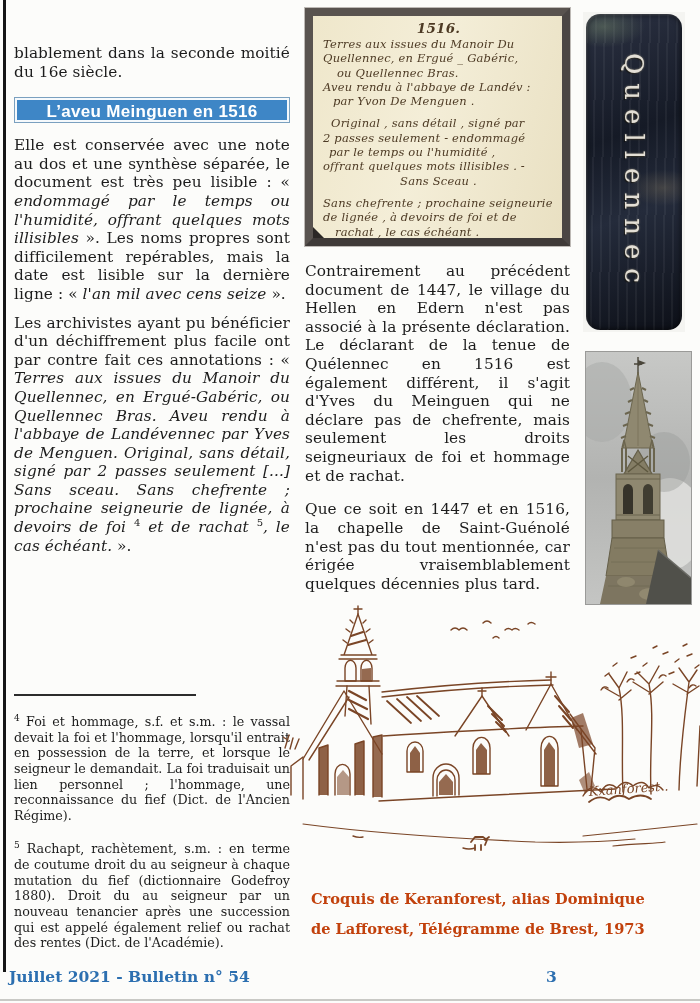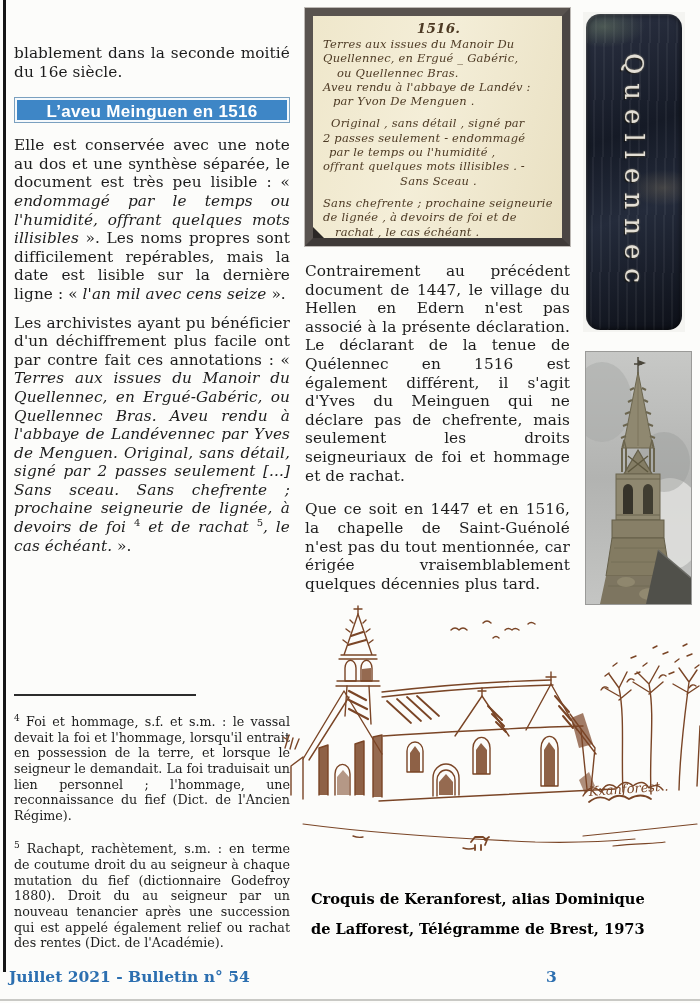--- a/index.html
+++ b/index.html
@@ -56,21 +56,21 @@
   .ms-u{text-underline-offset:2px;text-decoration-thickness:1px;}
   .ms-big{font-size:13.5px;font-weight:bold;line-height:17px;}
   .ms-gap{margin-top:8px;}
   .ms-gap2{margin-top:6px;}
 
   .p-after-photo{margin:16px 0 12px 0;}
 
   
   .caption{
     position:absolute;left:311px;top:884px;width:348px;
-    color:#000000;font-weight:bold;font-size:14.6px;line-height:30px;
+    color:#c2410c;font-weight:bold;font-size:14.6px;line-height:30px;
   }
 
   
   .sign-photo{
     position:absolute;left:583px;top:12px;width:102px;height:320px;
     background:#f4f4f1;display:flex;align-items:center;justify-content:center;
   }
   .sign-plate{
     width:96px;height:316px;border-radius:14px;position:relative;
     background:

